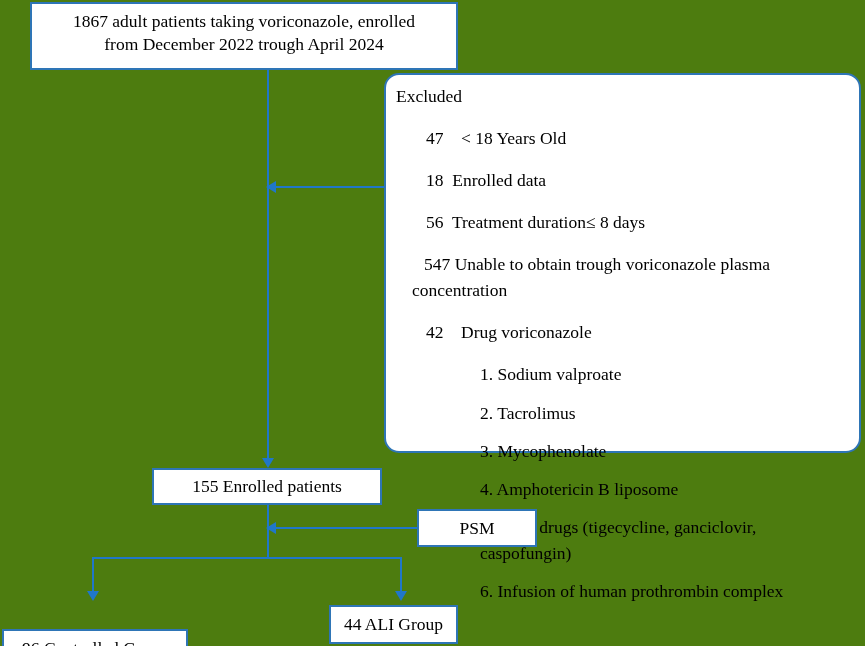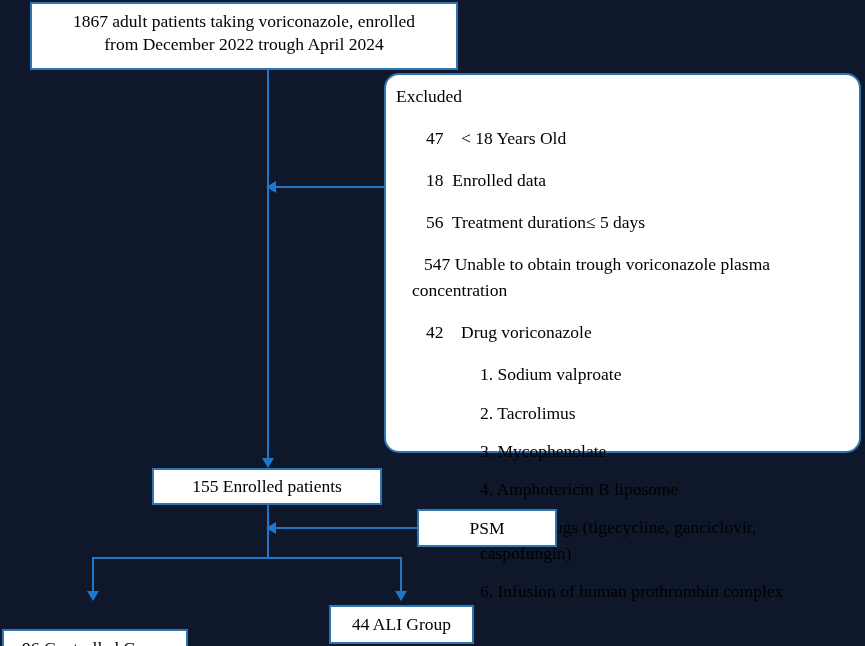--- a/index.html
+++ b/index.html
@@ -5,21 +5,21 @@
 <style>
   html, body {
     margin: 0;
     padding: 0;
     background: #ffffff;
   }
   #canvas {
     position: relative;
     width: 865px;
     height: 646px;
-    background: #0f172a;
+    background: #4d7c0f;
     font-family: "Liberation Serif", "DejaVu Serif", serif;
     color: #000000;
     overflow: hidden;
   }
   .box {
     position: absolute;
     box-sizing: border-box;
     border: 2px solid #2E75B6;
     background: #ffffff;
     color: #000000;
@@ -75,31 +75,31 @@
   #box-excluded .ex-reason.wrap { padding-left: 12px; text-indent: 0; }
   #box-excluded .ex-reason.wrap .cont { display: block; margin-left: -12px; }
   #box-excluded .ex-drug { margin: 12px; padding-left: 72px; }
 
   
   #box-enrolled {
     left: 152px; top: 468px; width: 230px; height: 37px;
     font-size: 17.5px;
   }
   #box-psm {
-    left: 417px; top: 509px; width: 140px; height: 38px;
+    left: 417px; top: 509px; width: 120px; height: 38px;
     font-size: 17.5px;
     align-items: center;
   }
   #box-controlled {
     left: 2px; top: 605px; width: 186px; height: 39px;
     font-size: 17.5px;
     margin-top: 24px;
   }
   #box-ali {
-    left: 329px; top: 605px; width: 145px; height: 39px;
+    left: 329px; top: 605px; width: 129px; height: 39px;
     font-size: 17.5px;
   }
 </style>
 </head>
 <body>
 
 <div id="canvas">
 
   <div class="box" id="box-enrollment">
     <div>1867 adult patients taking voriconazole, enrolled</div>
@@ -115,21 +115,21 @@
     </div>
 
 
     <div class="ex-reason">
       <span>18</span>&nbsp;
       <span>Enrolled data</span>
     </div>
 
     <div class="ex-reason">
       <span>56</span>&nbsp;
-      <span>Treatment duration≤ 5 days</span>
+      <span>Treatment duration≤ 8 days</span>
     </div>
 
     <div class="ex-reason wrap">
       <span>547</span>
       <span>Unable to obtain trough voriconazole plasma</span>
       <span class="cont">concentration</span>
     </div>
 
     <div class="ex-reason">
       <span>42</span>&nbsp;&nbsp;&nbsp;

